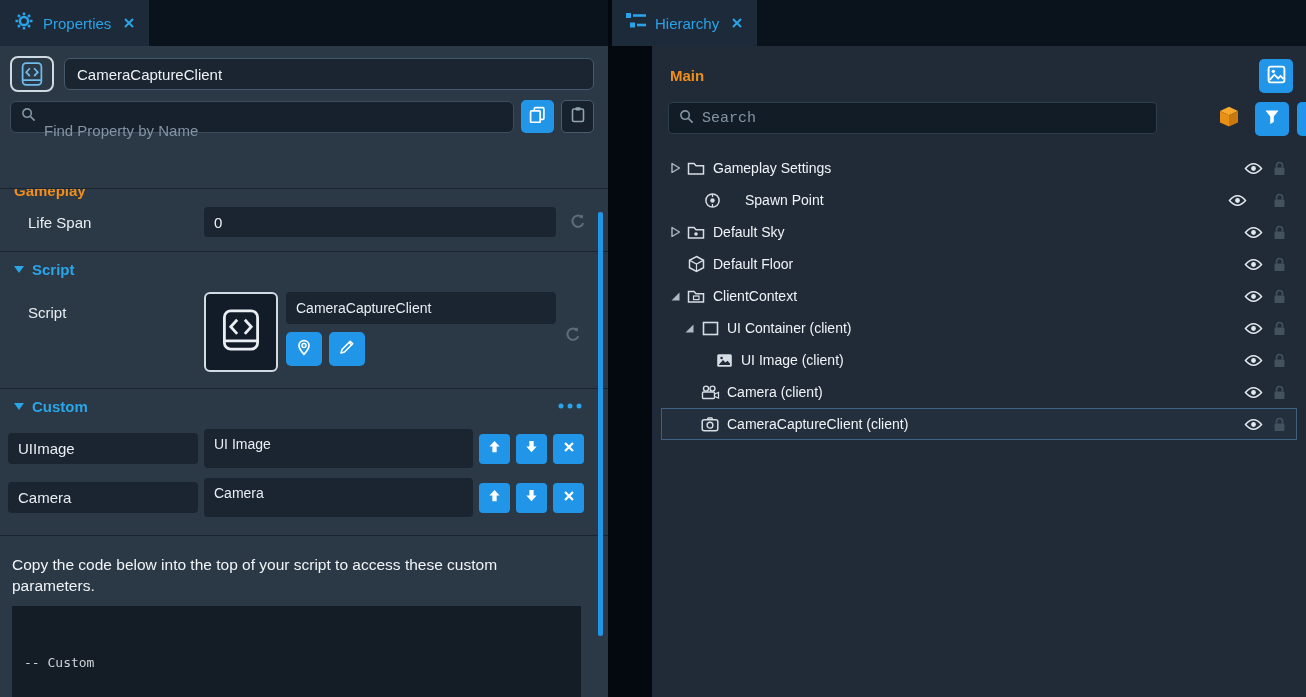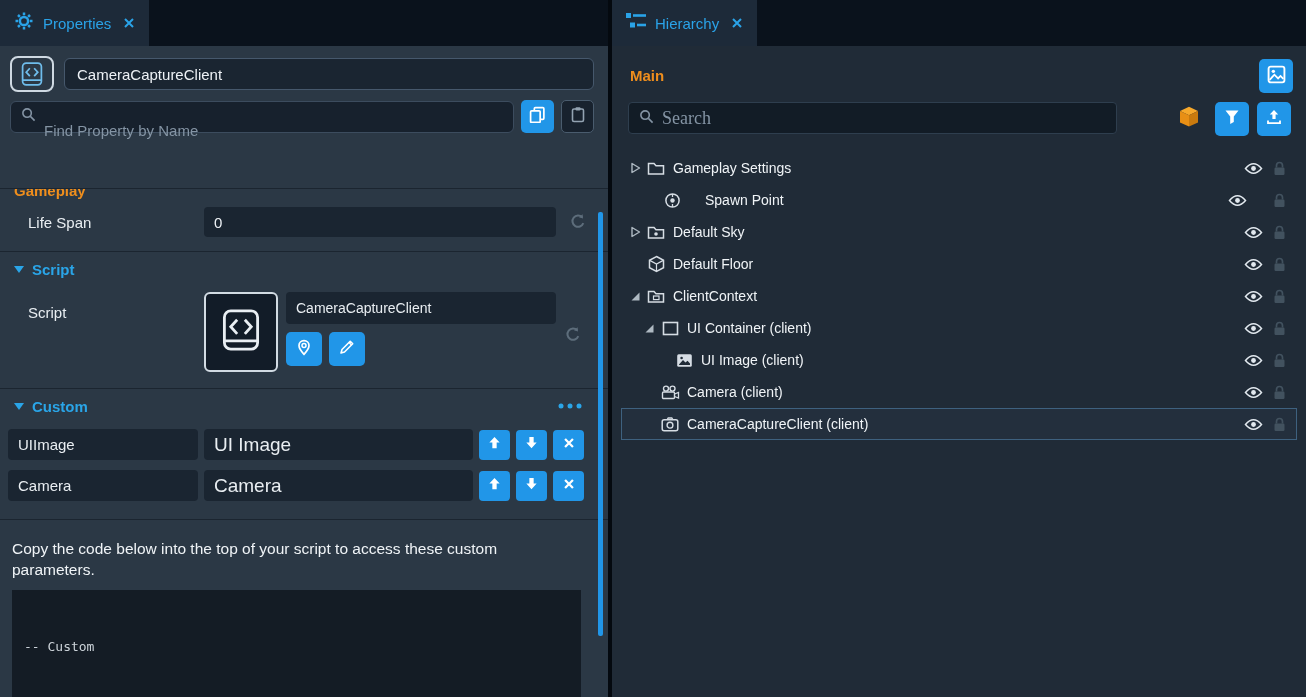--- a/index.html
+++ b/index.html
@@ -14,21 +14,21 @@
   #props-panel { left:0; width:608px; }
   #hier-panel { left:612px; width:694px; }
 
   .tabbar { height:46px; background:#0a121c; display:flex; align-items:stretch; }
   .tab { display:flex; align-items:center; gap:9px; padding:0 14px; background:#1d2a39; cursor:default; }
   .tab-label { color:#2aa3e8; font-size:15px; }
   .tab-close { display:flex; align-items:center; margin-left:3px; }
 
   .panel-body { position:absolute; top:46px; left:0; right:0; bottom:0; overflow:hidden; }
   #props-panel .panel-body { background:#2b3845; }
-  #hier-panel  .panel-body { background:#202b37; }
+  #hier-panel  .panel-body { background:#202b37;margin-left:40px; }
 
   
   .name-row { display:flex; align-items:center; gap:10px; padding:10px 14px 4px 10px; }
   .obj-icon-box { width:44px; height:36px; border:2px solid #cfd9e2; border-radius:8px;
     display:flex; align-items:center; justify-content:center; flex:none; }
   .text-input { background:#1a2531; border:1px solid #46586c; border-radius:6px;
     color:#eef2f6; font-size:15px; font-family:inherit; outline:none; }
   .obj-name-input { flex:1; height:32px; padding:0 12px; }
 
   .search-row { display:flex; align-items:center; gap:7px; padding:4px 14px 10px 10px; }
@@ -61,22 +61,22 @@
   .script-value { height:32px; line-height:32px; padding:0 10px; background:#1a2531; border-radius:4px; font-size:14px; color:#e9eef2; }
   .script-btns { display:flex; gap:7px; }
   .script-btns .sq-btn { width:36px; height:34px; }
   .script-reset { position:absolute; right:26px; top:40px; }
 
   .custom-hdr { display:flex; align-items:center; gap:8px; padding:8px 14px; }
   .dots-btn { margin-left:auto; margin-right:12px; cursor:pointer; display:flex; align-items:center; }
   .custom-row { display:flex; align-items:center; gap:6px; padding:4px 24px 4px 8px; margin-top:2px; }
   .custom-name { width:190px; height:31px; line-height:31px; background:#1a2531; border-radius:4px; padding:0 10px;
     font-size:15px; color:#e9eef2; flex:none; }
-  .custom-value { flex:1; height:31px; line-height:31px; background:#1a2531; border-radius:4px; padding:0 10px;
-    font-size:19px; color:#e9eef2; }
+  .custom-value { flex:1; height:39px; line-height:31px; background:#1a2531; border-radius:4px; padding:0 10px;
+    font-size:14px; color:#e9eef2; }
   .mini-btn { width:31px; height:30px; background:#2196e8; border-radius:4px; display:flex;
     align-items:center; justify-content:center; flex:none; cursor:pointer; }
   .custom-sep { border-bottom:1px solid #1b2530; margin-top:14px; }
 
   .help-text { padding:18px 44px 0 12px; font-size:15.5px; line-height:21px; color:#f0f4f7; }
 
   .code-block { margin:10px 27px 0 12px; background:#141c25; padding:12px 12px 24px 12px;
     font-family:"DejaVu Sans Mono", monospace; font-size:13px; line-height:18px; color:#ccd3d9;
     white-space:pre; overflow:hidden; }
 
@@ -84,21 +84,21 @@
 
   
   .hier-header { position:relative; height:56px; }
   .main-label { position:absolute; left:18px; top:21px; color:#ef8e1d; font-weight:700; font-size:15px; }
   .scene-btn { position:absolute; right:13px; top:13px; width:34px; height:34px; background:#2196e8;
     border-radius:5px; display:flex; align-items:center; justify-content:center; cursor:pointer; }
 
   .hier-toolbar { position:relative; height:44px; }
   .hier-search { position:absolute; left:16px; top:0; width:489px; height:32px; background:#121c26;
     border:1px solid #2e3e4e; border-radius:4px; display:flex; align-items:center; gap:8px; padding:0 10px; }
-  .hier-search input { flex:1; background:transparent; border:none; outline:none; color:#c4b5fd; font-size:18px; font-family:Liberation Serif, serif; }
+  .hier-search input { flex:1; background:transparent; border:none; outline:none; color:#c4b5fd; font-size:15px; font-family:Liberation Mono, monospace; }
   .hier-search input::placeholder { color:#8494a4; }
   .package-btn { position:absolute; left:558px; top:0; width:38px; height:34px; display:flex;
     align-items:center; justify-content:center; cursor:pointer; }
   .filter-btn { position:absolute; left:603px; top:0; }
   .upload-btn { position:absolute; left:645px; top:0; }
   .filter-btn, .upload-btn { width:34px; height:34px; background:#2196e8; border-radius:5px;
     display:flex; align-items:center; justify-content:center; cursor:pointer; }
 
   .tree { margin-top:6px; padding:0 9px; }
   .tree-row { display:flex; align-items:center; height:32px; border:1px solid transparent; padding-right:4px; cursor:default; }

